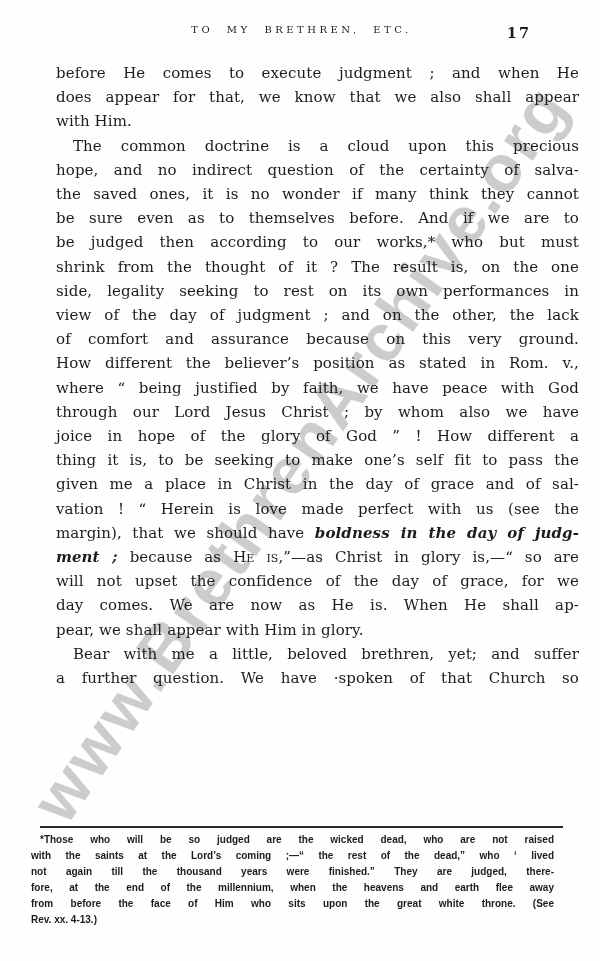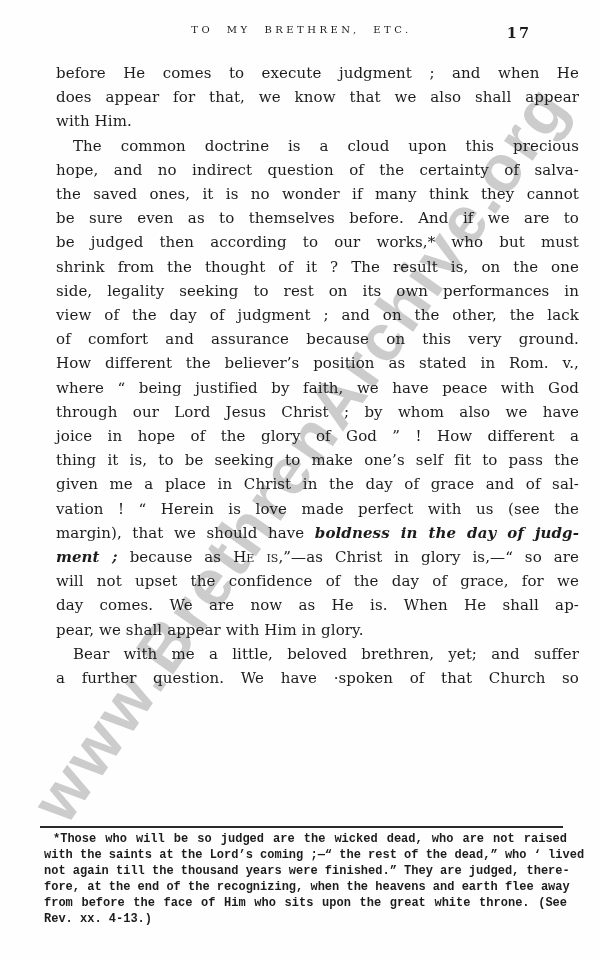--- a/index.html
+++ b/index.html
@@ -77,26 +77,26 @@
     top: 826px;
     left: 40px;
     width: 523px;
     height: 2px;
     background: #2a2a2a;
     z-index: 1;
   }
   .footnote {
     position: absolute;
     top: 832px;
-    left: 44px;
+    left: 31px;
     width: 523px;
     z-index: 1;
-    font-family: Liberation Mono, monospace;
+    font-family: Liberation Sans, sans-serif;
     font-weight: bold;
-    font-size: 12px;
+    font-size: 10px;
     line-height: 15.9px;
   }
   .fline {
     text-align: justify;
     text-align-last: justify;
     white-space: nowrap;
   }
   .fline.end { text-align-last: left; }
   .fline.indent { text-indent: 9px; }
 </style>
@@ -140,18 +140,18 @@
       <div class="bline indent"><span>Bear with me a little, beloved brethren, yet; and suffer</span></div>
       <div class="bline"><span>a further question.  We have ·spoken of that Church so</span></div>
     </div>
 
   <div class="footnote-rule"></div>
 
   <div class="footnote" id="footnote">
       <div class="fline indent"><span>*Those who will be so judged are the wicked dead, who are not raised</span></div>
       <div class="fline"><span>with the saints at the Lord’s coming ;—“ the rest of the dead,” who ‘ lived</span></div>
       <div class="fline"><span>not again till the thousand years were finished.”  They are judged, there-</span></div>
-      <div class="fline"><span>fore, at the end of the recognizing, when the heavens and earth flee away</span></div>
+      <div class="fline"><span>fore, at the end of the millennium, when the heavens and earth flee away</span></div>
       <div class="fline"><span>from before the face of Him who sits upon the great white throne. (See</span></div>
       <div class="fline end"><span>Rev. xx. 4-13.)</span></div>
     </div>
 
 </div>
 
 </body></html>

